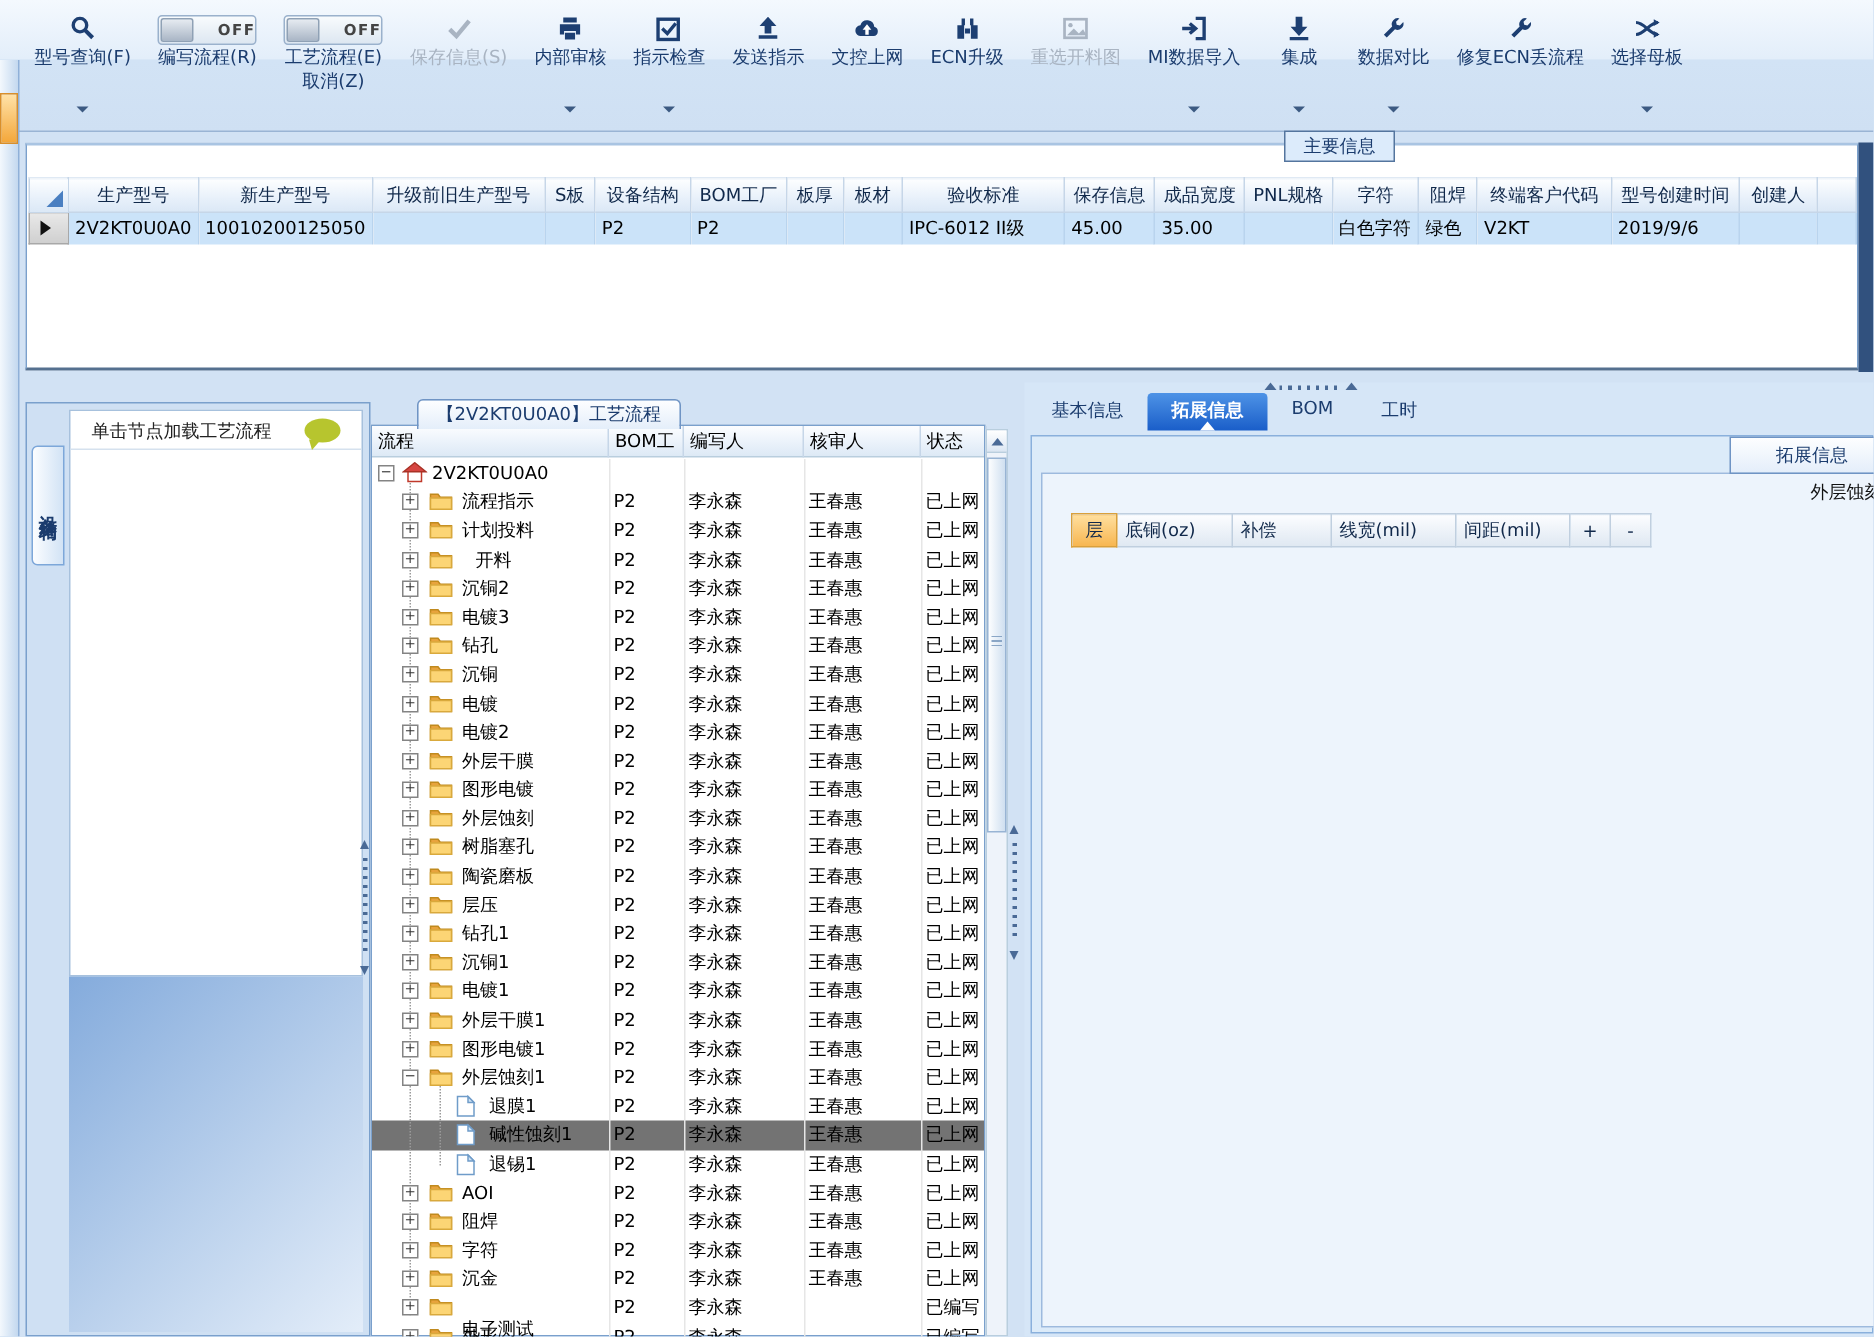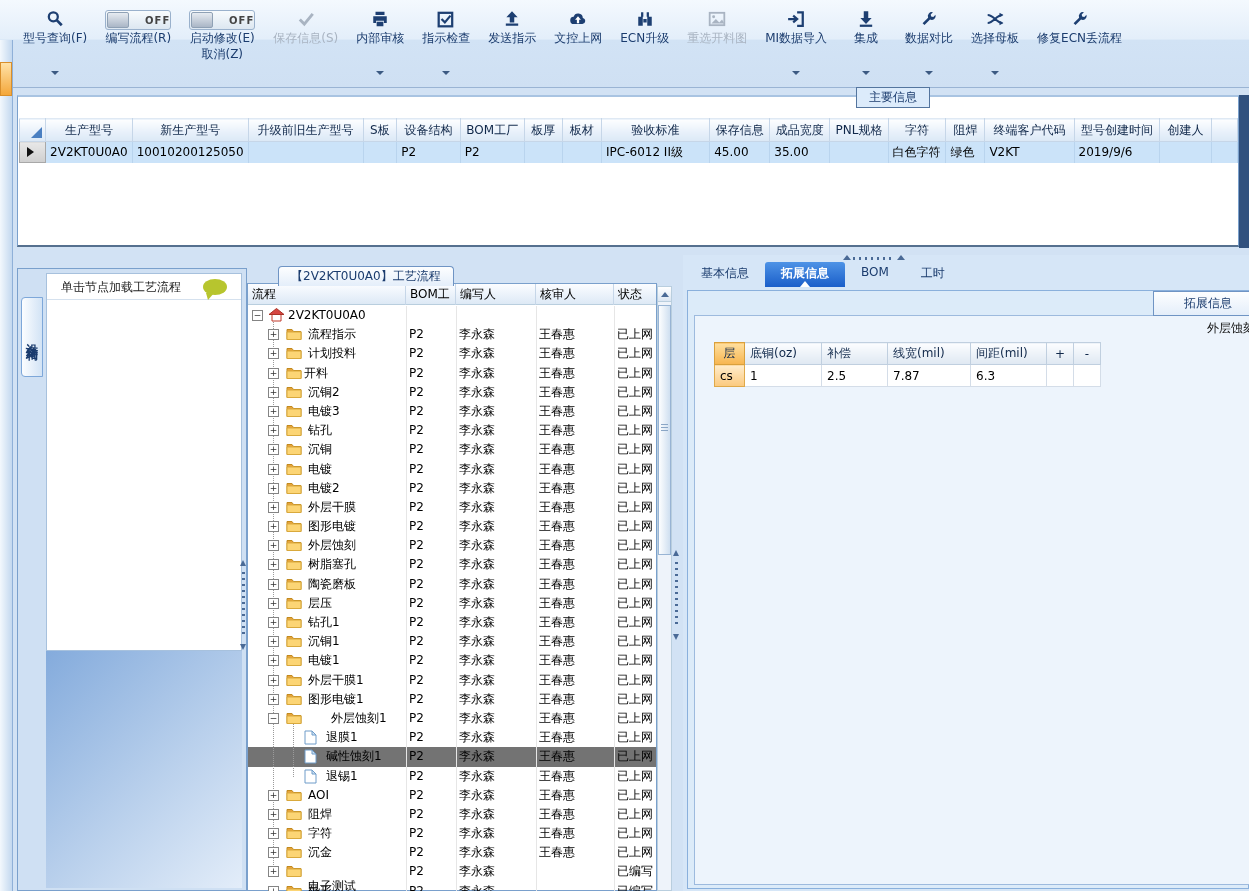--- a/index.html
+++ b/index.html
@@ -147,21 +147,21 @@
         <span class="offlab">OFF</span>
       </div>
       <div class="tb-label">编写流程(R)</div>
       <div class="tb-spacer"></div>
     </div>
     <div class="tb-btn">
       <div class="toggle">
         <span class="knob"></span>
         <span class="offlab">OFF</span>
       </div>
-      <div class="tb-label">启动修改(E)</div>
+      <div class="tb-label">工艺流程(E)</div>
       <div class="tb-label">取消(Z)</div>
       <div class="tb-spacer"></div>
     </div>
     <div class="tb-btn disabled">
       <span class="tb-icon">
         <svg viewBox="0 0 16 16" width="18" height="18" xmlns="http://www.w3.org/2000/svg">
           <path d="M2.5 8.5l4 4L14 3.5" fill="none" stroke="currentColor" stroke-width="2.6"></path>
         </svg>
       </span>
       <div class="tb-label">保存信息(S)</div>
@@ -256,36 +256,36 @@
           <path d="M13.8 4.2a3.6 3.6 0 0 1-4.9 4.3L4 13.4 2.3 11.7l4.9-4.9A3.6 3.6 0 0 1 11.5 2l-2 2 .4 1.8 1.9.4z" fill="currentColor"></path>
         </svg>
       </span>
       <div class="tb-label">数据对比</div>
       <div class="tb-spacer"></div>
       <div class="drop"></div>
     </div>
     <div class="tb-btn">
       <span class="tb-icon">
         <svg viewBox="0 0 16 16" width="18" height="18" xmlns="http://www.w3.org/2000/svg">
+          <path d="M13.8 4.2a3.6 3.6 0 0 1-4.9 4.3L4 13.4 2.3 11.7l4.9-4.9A3.6 3.6 0 0 1 11.5 2l-2 2 .4 1.8 1.9.4z" fill="currentColor"></path>
+        </svg>
+      </span>
+      <div class="tb-label">修复ECN丢流程</div>
+      <div class="tb-spacer"></div>
+    </div>
+    <div class="tb-btn">
+      <span class="tb-icon">
+        <svg viewBox="0 0 16 16" width="18" height="18" xmlns="http://www.w3.org/2000/svg">
           <path d="M1.5 4.5c5 0 8 7 13 7 M1.5 11.5c5 0 8-7 13-7" fill="none" stroke="currentColor" stroke-width="1.8"></path>
           <path d="M12 2.5l3.5 2-3.5 2z M12 9.5l3.5 2-3.5 2z" fill="currentColor"></path>
         </svg>
       </span>
       <div class="tb-label">选择母板</div>
       <div class="tb-spacer"></div>
       <div class="drop"></div>
-    </div>
-    <div class="tb-btn">
-      <span class="tb-icon">
-        <svg viewBox="0 0 16 16" width="18" height="18" xmlns="http://www.w3.org/2000/svg">
-          <path d="M13.8 4.2a3.6 3.6 0 0 1-4.9 4.3L4 13.4 2.3 11.7l4.9-4.9A3.6 3.6 0 0 1 11.5 2l-2 2 .4 1.8 1.9.4z" fill="currentColor"></path>
-        </svg>
-      </span>
-      <div class="tb-label">修复ECN丢流程</div>
-      <div class="tb-spacer"></div>
     </div>
   </div>
 
 <div class="left-strip">
   <div class="orange-block"></div>
 </div>
 
 <div class="top-section">
   <div class="caption-tab">主要信息</div>
   <table class="grid" id="main-grid">
@@ -425,21 +425,21 @@
         <span class="cell t-writer">李永森</span>
         <span class="cell t-rev">王春惠</span>
         <span class="cell t-status">已上网</span>
       </div>
       <div class="trow">
         <div class="expander" style="left: 20px;">+</div>
         <span class="nicon" style="left: 38px;"><svg width="16" height="13" viewBox="0 0 16 13">
             <path d="M1 2.5h5l1.5 2H15v8H1z" fill="#e8a33d" stroke="#c08a1e"></path>
             <path d="M1 5h14v7.5H1z" fill="#fcd575" stroke="#d9a93c"></path>
           </svg></span>
-        <span class="cell t-name" style="left: 56px;">开料</span>
+        <span class="cell t-name" style="left: 69px;">开料</span>
         <span class="cell t-bom">P2</span>
         <span class="cell t-writer">李永森</span>
         <span class="cell t-rev">王春惠</span>
         <span class="cell t-status">已上网</span>
       </div>
       <div class="trow">
         <div class="expander" style="left: 20px;">+</div>
         <span class="nicon" style="left: 38px;"><svg width="16" height="13" viewBox="0 0 16 13">
             <path d="M1 2.5h5l1.5 2H15v8H1z" fill="#e8a33d" stroke="#c08a1e"></path>
             <path d="M1 5h14v7.5H1z" fill="#fcd575" stroke="#d9a93c"></path>
@@ -641,21 +641,21 @@
         <span class="cell t-writer">李永森</span>
         <span class="cell t-rev">王春惠</span>
         <span class="cell t-status">已上网</span>
       </div>
       <div class="trow">
         <div class="expander" style="left: 20px;">−</div>
         <span class="nicon" style="left: 38px;"><svg width="16" height="13" viewBox="0 0 16 13">
             <path d="M1 2.5h5l1.5 2H15v8H1z" fill="#e8a33d" stroke="#c08a1e"></path>
             <path d="M1 5h14v7.5H1z" fill="#fcd575" stroke="#d9a93c"></path>
           </svg></span>
-        <span class="cell t-name" style="left: 60px; margin-left: 23px;">外层蚀刻1</span>
+        <span class="cell t-name" style="left: 60px;">外层蚀刻1</span>
         <span class="cell t-bom">P2</span>
         <span class="cell t-writer">李永森</span>
         <span class="cell t-rev">王春惠</span>
         <span class="cell t-status">已上网</span>
       </div>
       <div class="trow">
         <span class="nicon" style="left: 56px;"><svg width="13" height="15" viewBox="0 0 13 15">
             <path d="M1 1h7l4 4v9H1z" fill="#fff" stroke="#6f9cc9"></path>
             <path d="M8 1l4 4H8z" fill="#cfe3f5" stroke="#6f9cc9"></path>
           </svg></span>
@@ -806,26 +806,17 @@
               <th class="layer">层</th>
               <th>底铜(oz)</th>
               <th>补偿</th>
               <th>线宽(mil)</th>
               <th>间距(mil)</th>
               <th class="pm">+</th>
               <th class="pm">-</th>
             </tr>
           </thead>
           <tbody>
-            <tr>
-              <td class="rowhead cur">cs</td>
-              <td>1</td>
-              <td>2.5</td>
-              <td>7.87</td>
-              <td>6.3</td>
-              <td></td>
-              <td></td>
-            </tr>
           </tbody>
         </table>
     </div>
   </div>
 </div>
 
 </body></html>

